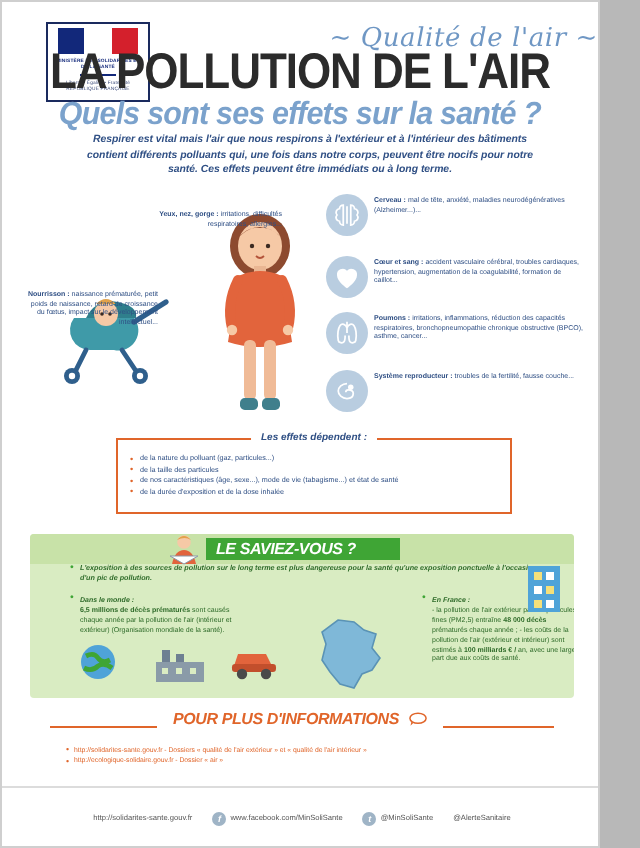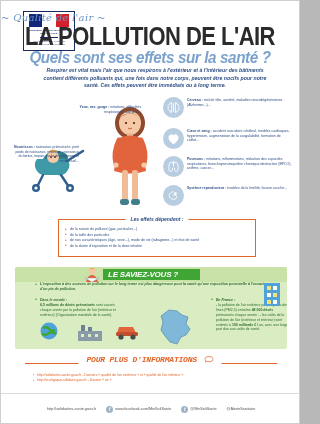--- a/index.html
+++ b/index.html
@@ -20,22 +20,22 @@
   .logo-flag i:nth-child(2){background:#ffffff;}
   .logo-flag i:nth-child(3){background:#d4202c;}
   .logo-l1,.logo-l2{
     font-size:2.4px;line-height:3px;color:#12287a;text-align:center;
     width:46px;letter-spacing:.1px;font-weight:bold;
   }
   .logo-l1{margin-top:1.5px;}
   .logo-rule{width:18px;height:1px;background:#12287a;margin:2.5px 0 1.5px;}
   .logo-l2{font-weight:normal;color:#3a4a7a;}
   .kicker{
-    position:absolute;left:0;right:0;top:11px;text-align:left;
-    font-family:"DejaVu Serif",serif;font-style:italic;font-size:10px;
+    position:absolute;left:0;right:0;top:11px;text-align:right;
+    font-family:"DejaVu Serif",serif;font-style:italic;font-size:13px;
     color:#6f97c4;letter-spacing:.3px;
   }
   .title{
     position:absolute;left:0;right:0;top:22px;text-align:center;
     font-size:25px;line-height:26px;font-weight:bold;color:#2b2b2b;
     letter-spacing:-.6px;transform:scaleX(.88);
   }
   .subtitle{
     position:absolute;left:0;right:0;top:48px;text-align:center;
     font-size:16px;line-height:17px;font-weight:bold;font-style:italic;
@@ -111,21 +111,21 @@
   .col .hd:before{content:"•";position:absolute;left:0;top:-.6px;color:#3fa535;font-size:5px;}
   .col .bd{padding-left:5px;}
   .col .bd b{font-weight:bold;}
   .col-left{left:20px;width:86px;}
   .col-right{left:196px;width:78px;}
   
   .moreinfo-rule{position:absolute;left:24px;top:362px;width:252px;height:.8px;background:#e0652a;}
   .moreinfo-title{
     position:absolute;left:50%;top:354px;transform:translateX(-50%);
     background:#fff;padding:0 8px;font-size:8px;font-weight:bold;font-style:italic;
-    color:#e0652a;white-space:nowrap;letter-spacing:-.2px;font-family:Liberation Mono, monospace;
+    color:#e0652a;white-space:nowrap;letter-spacing:-.2px;
   }
   .links{position:absolute;left:32px;top:372px;width:240px;}
   .links div{
     font-size:3.4px;line-height:5.4px;color:#e0652a;position:relative;padding-left:4px;
   }
   .links div:before{content:"•";position:absolute;left:0;top:-.6px;font-size:4.4px;}
   
   .footrule{position:absolute;left:0;top:392px;width:300px;height:.6px;background:#dcdcdc;}
   .footer{position:absolute;left:0;top:398px;width:300px;height:20px;
     display:flex;align-items:center;justify-content:center;gap:10px;}

